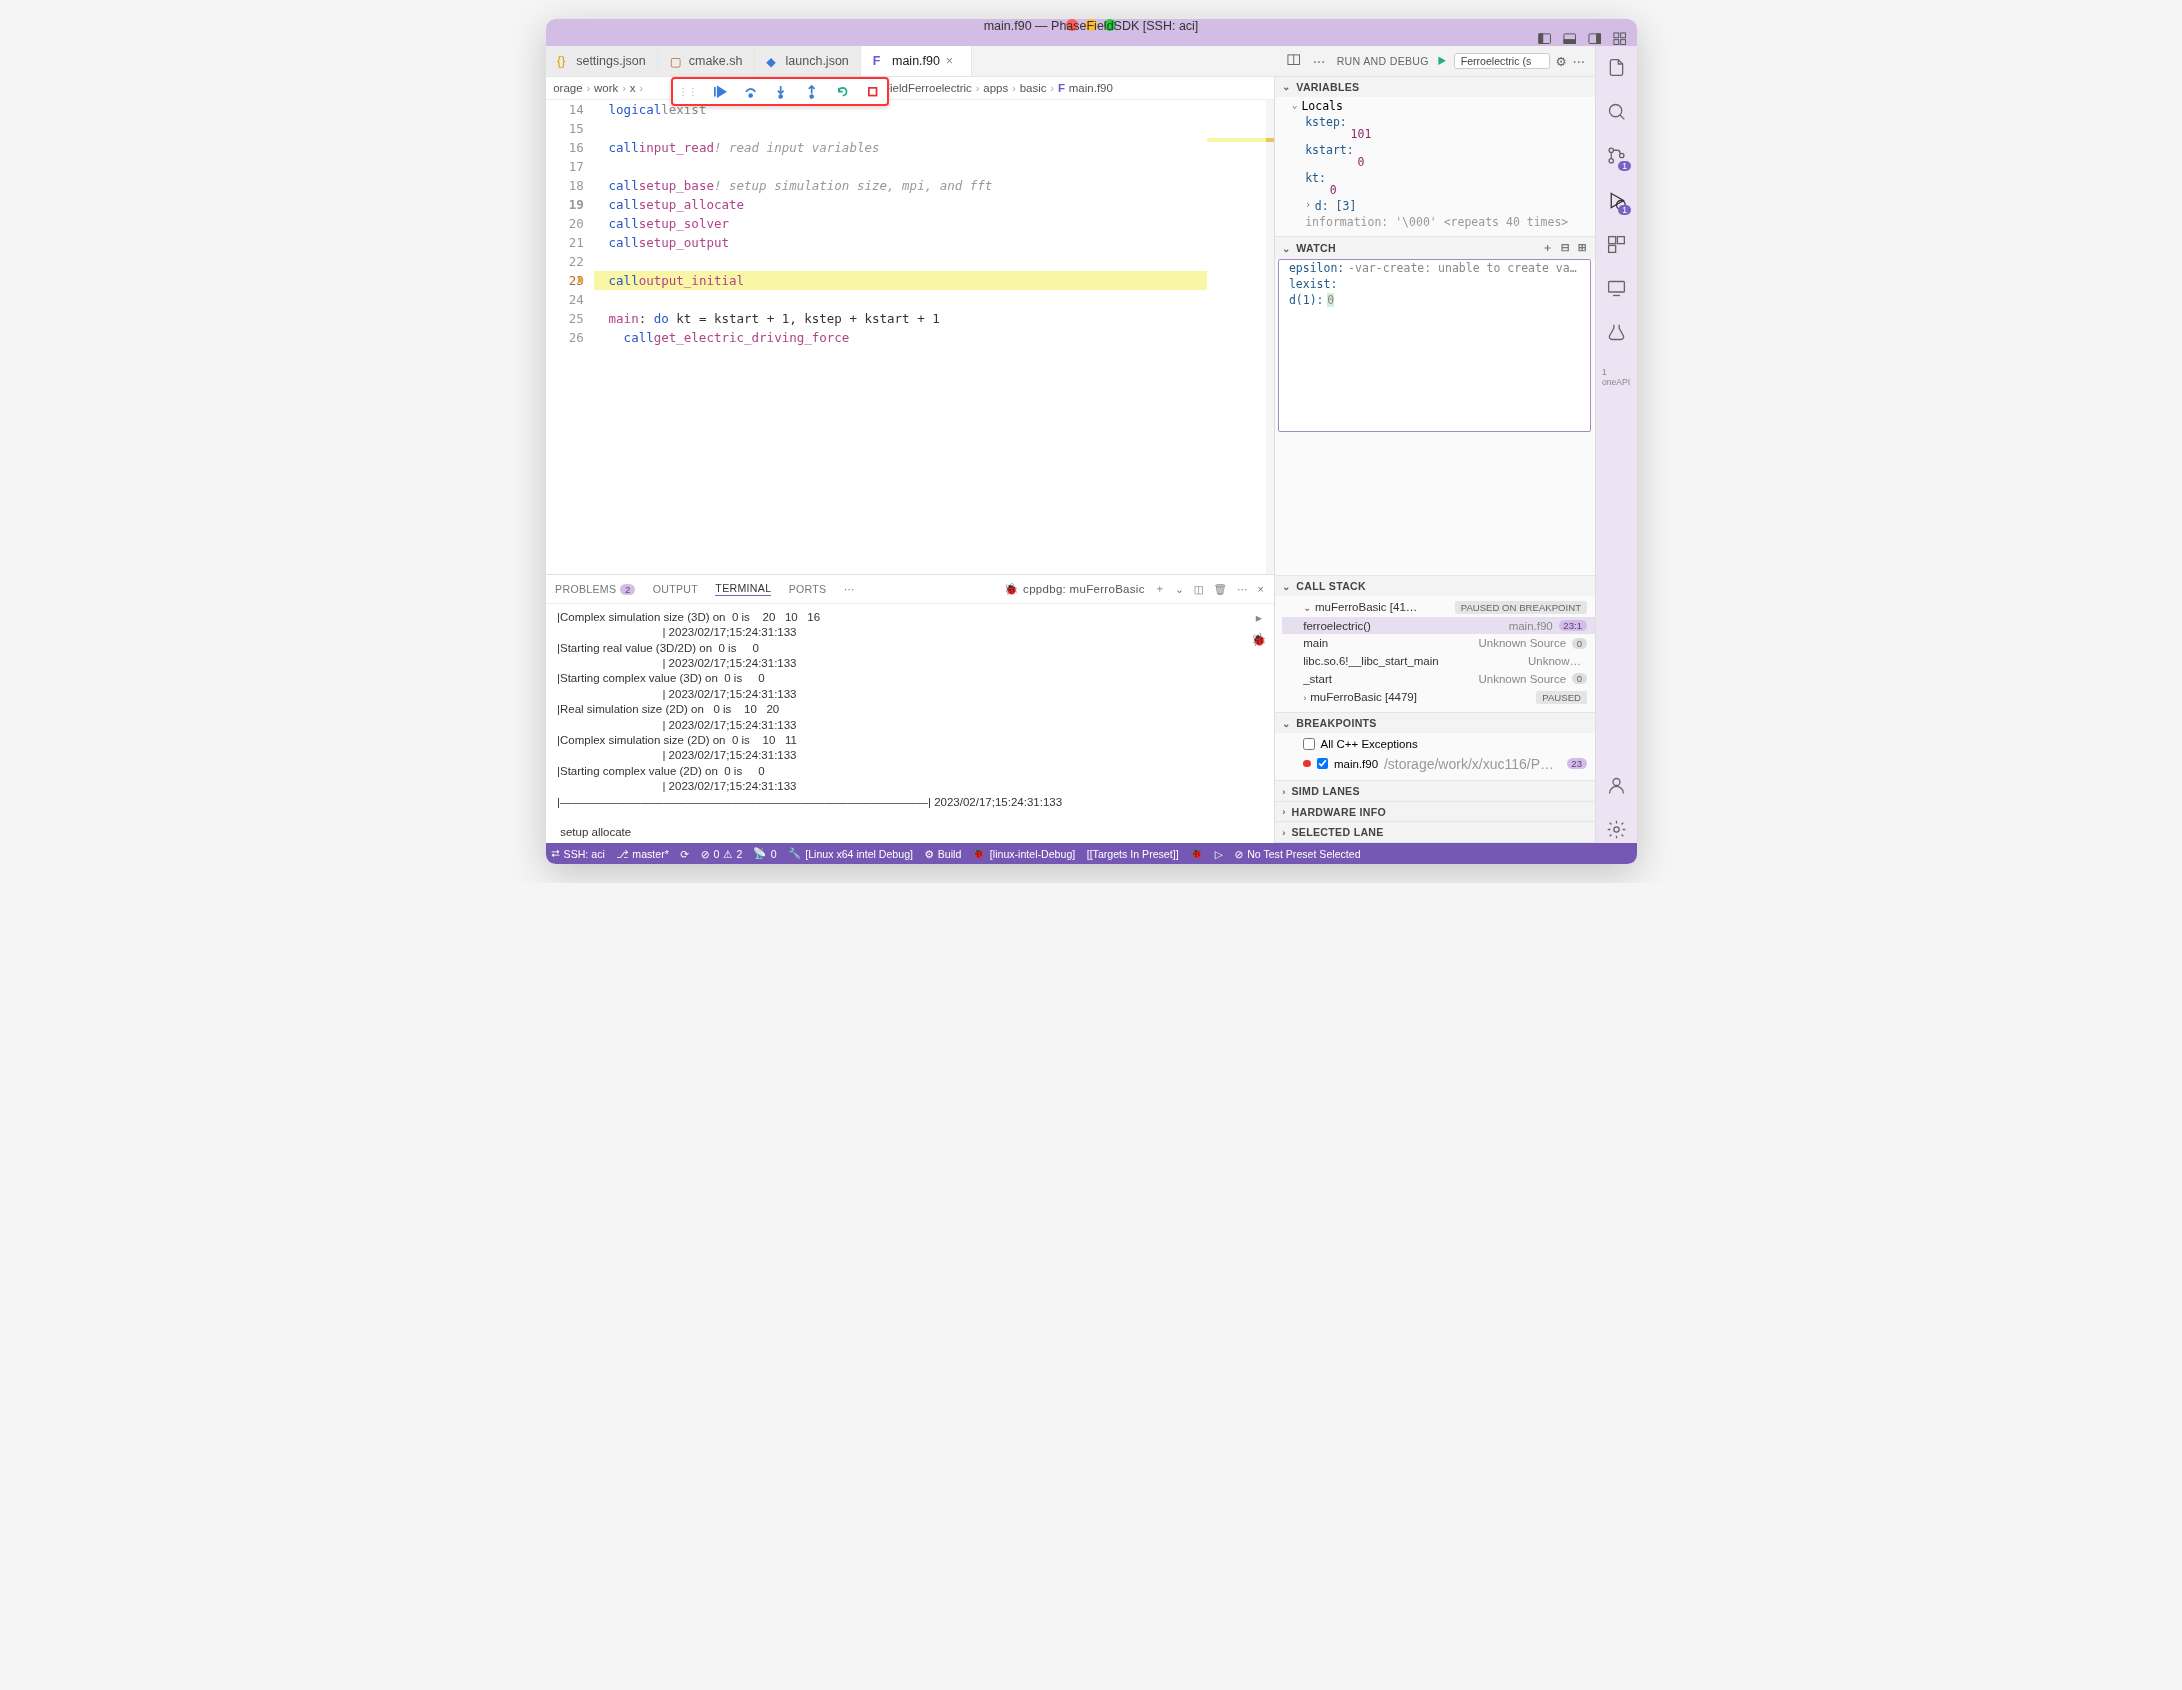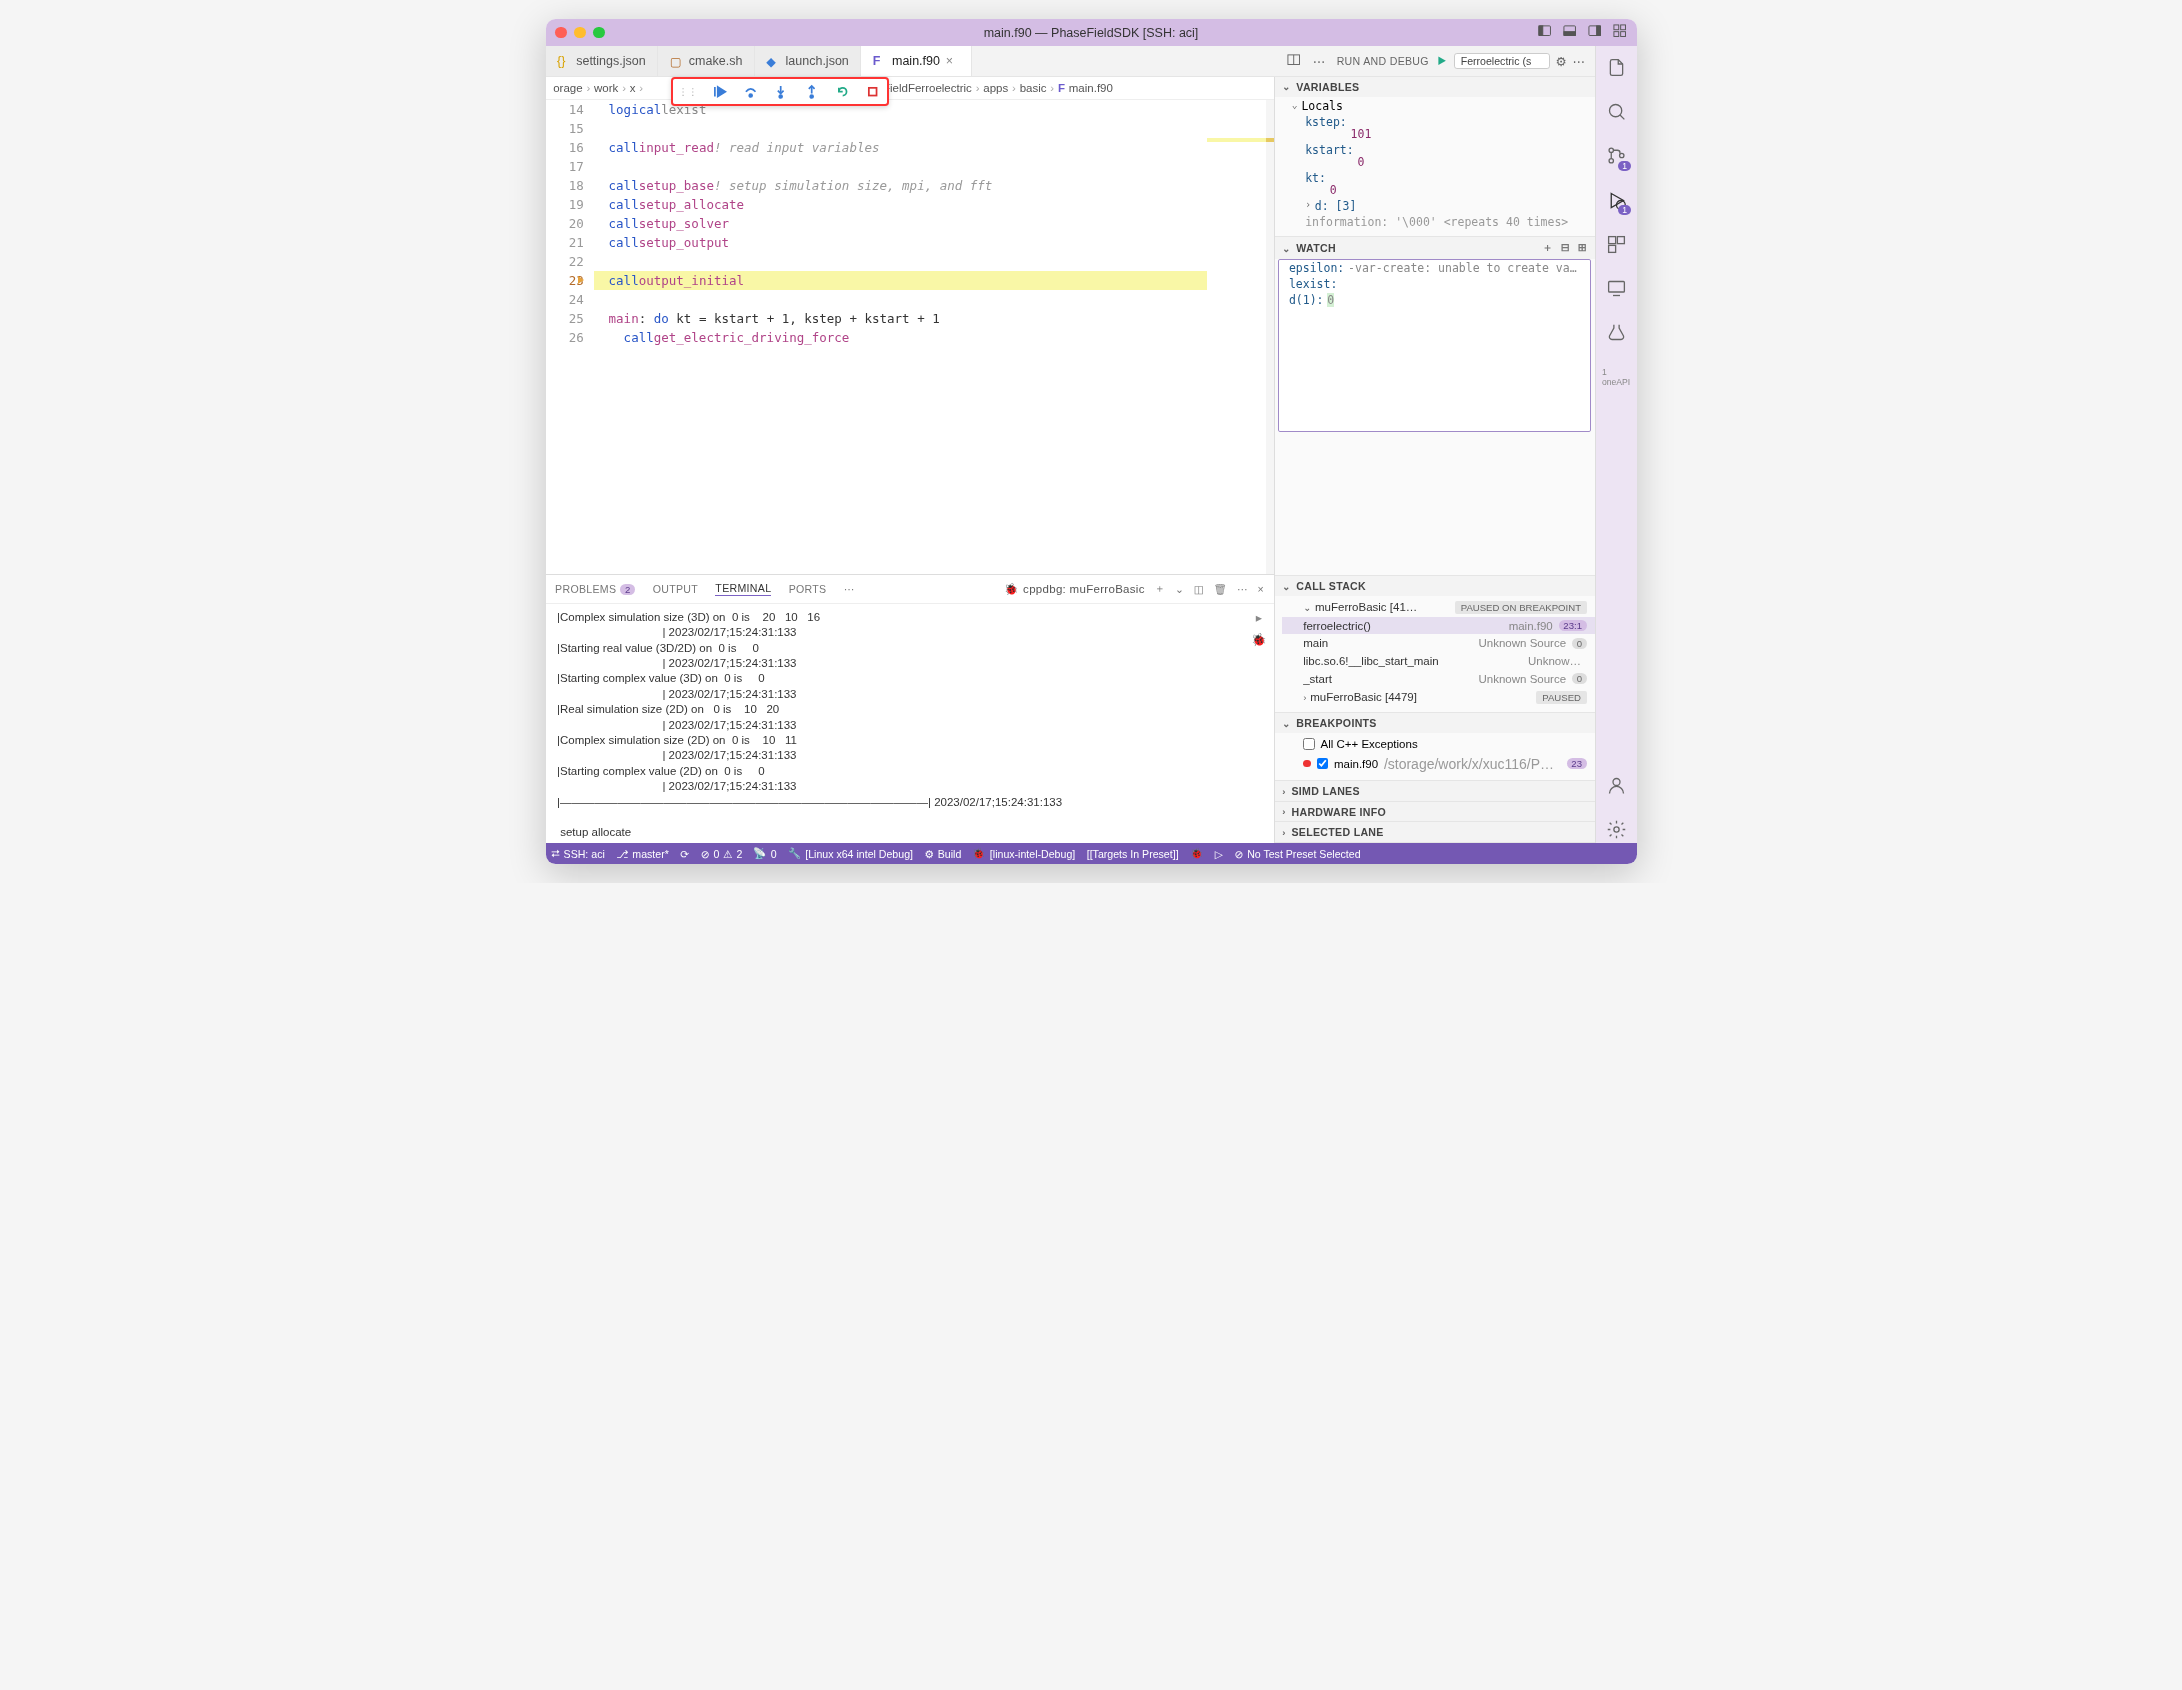--- a/index.html
+++ b/index.html
@@ -1,18 +1,18 @@
 <!DOCTYPE html>
 <html><head>
 <meta charset="utf-8">
 <style>
 * { box-sizing: border-box; margin: 0; padding: 0; }
 body { font-family: -apple-system, BlinkMacSystemFont, "Segoe UI", sans-serif; font-size: 12.5px; background: #f5f5f5; }
 .window { width: 1091px; height: 845px; margin: 19px auto; background: #fff; border-radius: 9.6px; overflow: hidden; box-shadow: 0 9.6px 38px rgba(0,0,0,0.2); display: flex; flex-direction: column; }
-.titlebar { height: 27px; background: #d4bde4; display: flex; align-items: center; padding: 0 9.6px; position: relative; }
+.titlebar { height: 27px; background: #d4bde4; display: flex; align-items: center; padding: 0 9.6px; position: relative; flex-direction: column; }
 .traffic { display: flex; gap: 7.7px; }
 .traffic span { width: 11.5px; height: 11.5px; border-radius: 50%; display: inline-block; }
 .tl-close { background: #ff5f57; }
 .tl-min { background: #ffbd2e; }
 .tl-max { background: #28c940; }
 .title { position: absolute; left: 50%; transform: translateX(-50%); font-size: 12.5px; color: #333; }
 .title-icons { margin-left: auto; display: flex; gap: 9.6px; color: #555; }
 .title-icons svg { width: 15.4px; height: 15.4px; }
 
 .body-row { flex: 1; display: flex; min-height: 0; }
@@ -237,21 +237,21 @@
             <span class="fb">main.f90</span>
           </div>
 
           <div class="code-wrap">
             <div class="gutter" id="gutter">
                 <div class="ln" style="justify-content: flex-end; position: relative;">14</div>
                 <div class="ln" style="justify-content: flex-end; position: relative;">15</div>
                 <div class="ln" style="justify-content: flex-end; position: relative;">16</div>
                 <div class="ln" style="justify-content: flex-end; position: relative;">17</div>
                 <div class="ln" style="justify-content: flex-end; position: relative;">18</div>
-                <div class="ln" style="justify-content: flex-end; position: relative;">19</div>
+                <div class="ln" style="justify-content: flex-end; position: relative; font-weight: bold;">19</div>
                 <div class="ln" style="justify-content: flex-end; position: relative;">20</div>
                 <div class="ln" style="justify-content: flex-end; position: relative;">21</div>
                 <div class="ln" style="justify-content: flex-end; position: relative;">22</div>
                 <div class="ln" style="justify-content: flex-end; position: relative; color: rgb(179, 107, 42); font-weight: 500;"><span class="arrow-bp"></span>23</div>
                 <div class="ln" style="justify-content: flex-end; position: relative;">24</div>
                 <div class="ln" style="justify-content: flex-end; position: relative;">25</div>
                 <div class="ln" style="justify-content: flex-end; position: relative;">26</div>
               </div>
             <div class="code-lines" id="codebody"><div class="ln">&nbsp;&nbsp;<span class="kw">logical</span> <span style="color:#888">lexist</span></div><div class="ln">&nbsp;&nbsp;</div><div class="ln">&nbsp;&nbsp;<span class="kw">call</span> <span class="fn">input_read</span> <span class="cm">! read input variables</span></div><div class="ln">&nbsp;&nbsp;</div><div class="ln">&nbsp;&nbsp;<span class="kw">call</span> <span class="fn">setup_base</span> <span class="cm">! setup simulation size, mpi, and fft</span></div><div class="ln">&nbsp;&nbsp;<span class="kw">call</span> <span class="fn">setup_allocate</span></div><div class="ln">&nbsp;&nbsp;<span class="kw">call</span> <span class="fn">setup_solver</span></div><div class="ln">&nbsp;&nbsp;<span class="kw">call</span> <span class="fn">setup_output</span></div><div class="ln">&nbsp;&nbsp;</div><div class="ln hl">&nbsp;&nbsp;<span class="kw">call</span> <span class="fn">output_initial</span></div><div class="ln">&nbsp;&nbsp;</div><div class="ln">&nbsp;&nbsp;<span class="lbl">main</span>: <span class="kw">do</span> kt = kstart + 1, kstep + kstart + 1</div><div class="ln">&nbsp;&nbsp;  <span class="kw">call</span> <span class="fn">get_electric_driving_force</span></div></div>
             <div class="minimap">

